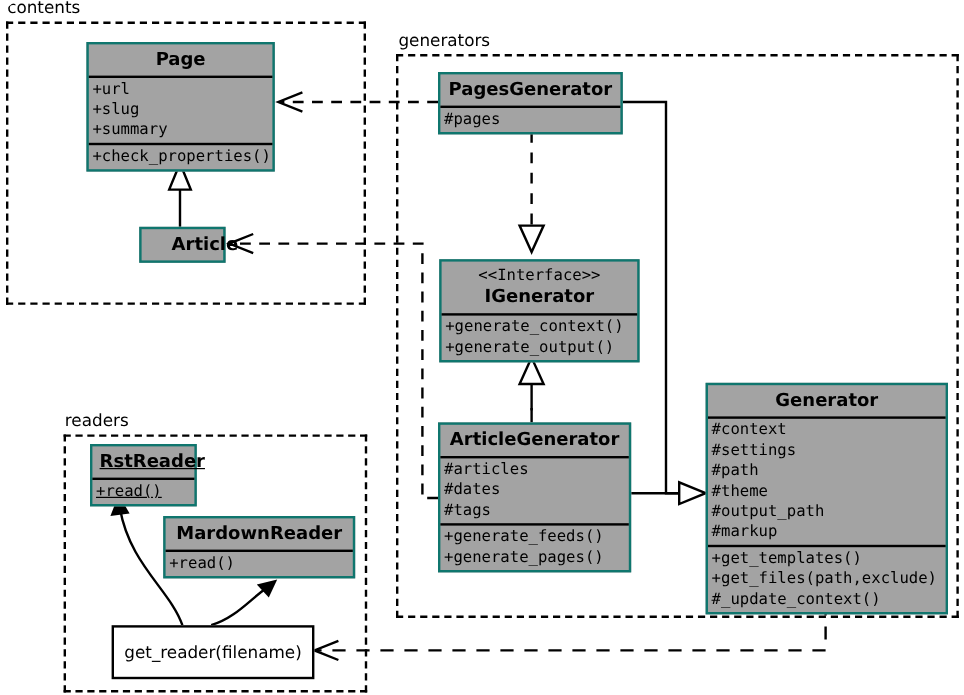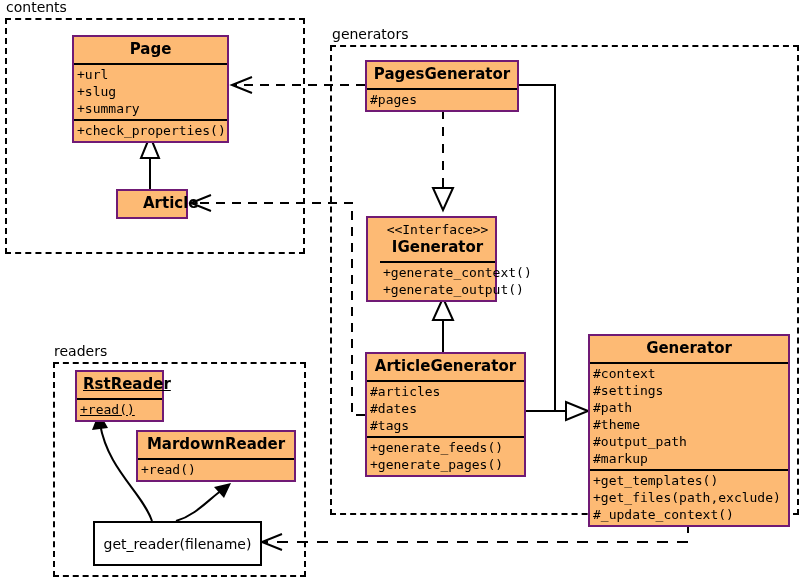--- a/index.html
+++ b/index.html
@@ -36,22 +36,22 @@
     color: #000;
     background: #ffffff;
     padding: 0 3px 0 2px;
     line-height: 15px;
     white-space: nowrap;
     font-family: "DejaVu Sans", sans-serif;
   }
   
   .cls {
     position: absolute;
-    border: 2px solid #701a75;
-    background: #fdba74;
+    border: 2px solid #0f766e;
+    background: #a3a3a3;
     box-sizing: border-box;
     z-index: 5;
   }
   .cls-title {
     text-align: center;
     font-weight: bold;
     font-size: 15px;
     line-height: 19px;
     padding: 3px 6px 4px 6px;
     color: #000;
@@ -182,21 +182,21 @@
     <div class="cls-title">Article</div>
   </div>
 
   <div class="cls" style="left:365px; top:60px; width:154px;">
     <div class="cls-title">PagesGenerator</div>
     <div class="cls-section cls-sep">
       <div class="member">#pages</div>
     </div>
   </div>
 
-  <div class="cls" style="left:366px; top:216px; width:131px;padding-left:12px;">
+  <div class="cls" style="left:366px; top:216px; width:167px;">
     <div class="cls-title" style="padding-top:4px;">
       <div class="cls-stereotype">&lt;&lt;Interface&gt;&gt;</div>
       <div>IGenerator</div>
     </div>
     <div class="cls-section cls-sep">
       <div class="member">+generate_context()</div>
       <div class="member">+generate_output()</div>
     </div>
   </div>
 
@@ -206,21 +206,21 @@
       <div class="member">#articles</div>
       <div class="member">#dates</div>
       <div class="member">#tags</div>
     </div>
     <div class="cls-section cls-sep">
       <div class="member">+generate_feeds()</div>
       <div class="member">+generate_pages()</div>
     </div>
   </div>
 
-  <div class="cls" style="left:588px; top:334px; width:202px;">
+  <div class="cls" style="left:588px; top:319px; width:202px;">
     <div class="cls-title">Generator</div>
     <div class="cls-section cls-sep">
       <div class="member">#context</div>
       <div class="member">#settings</div>
       <div class="member">#path</div>
       <div class="member">#theme</div>
       <div class="member">#output_path</div>
       <div class="member">#markup</div>
     </div>
     <div class="cls-section cls-sep">

